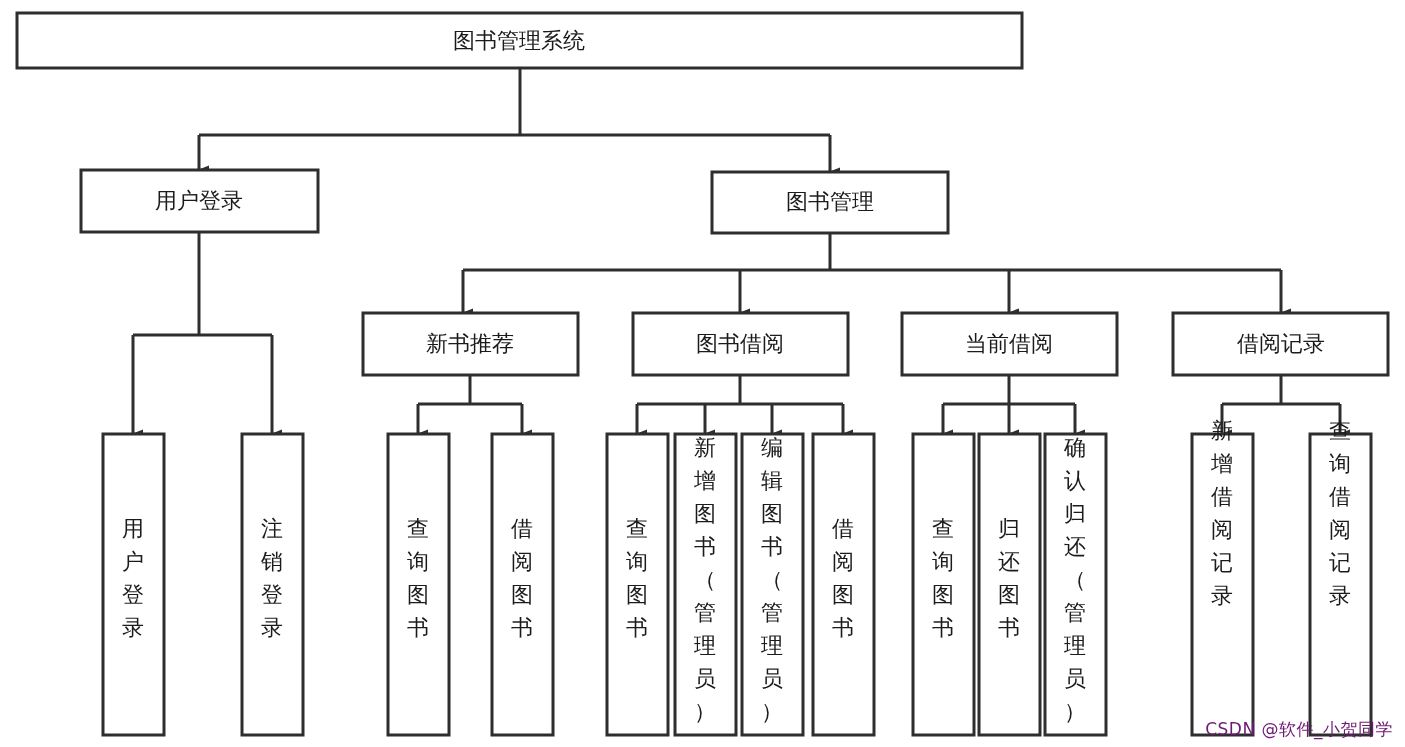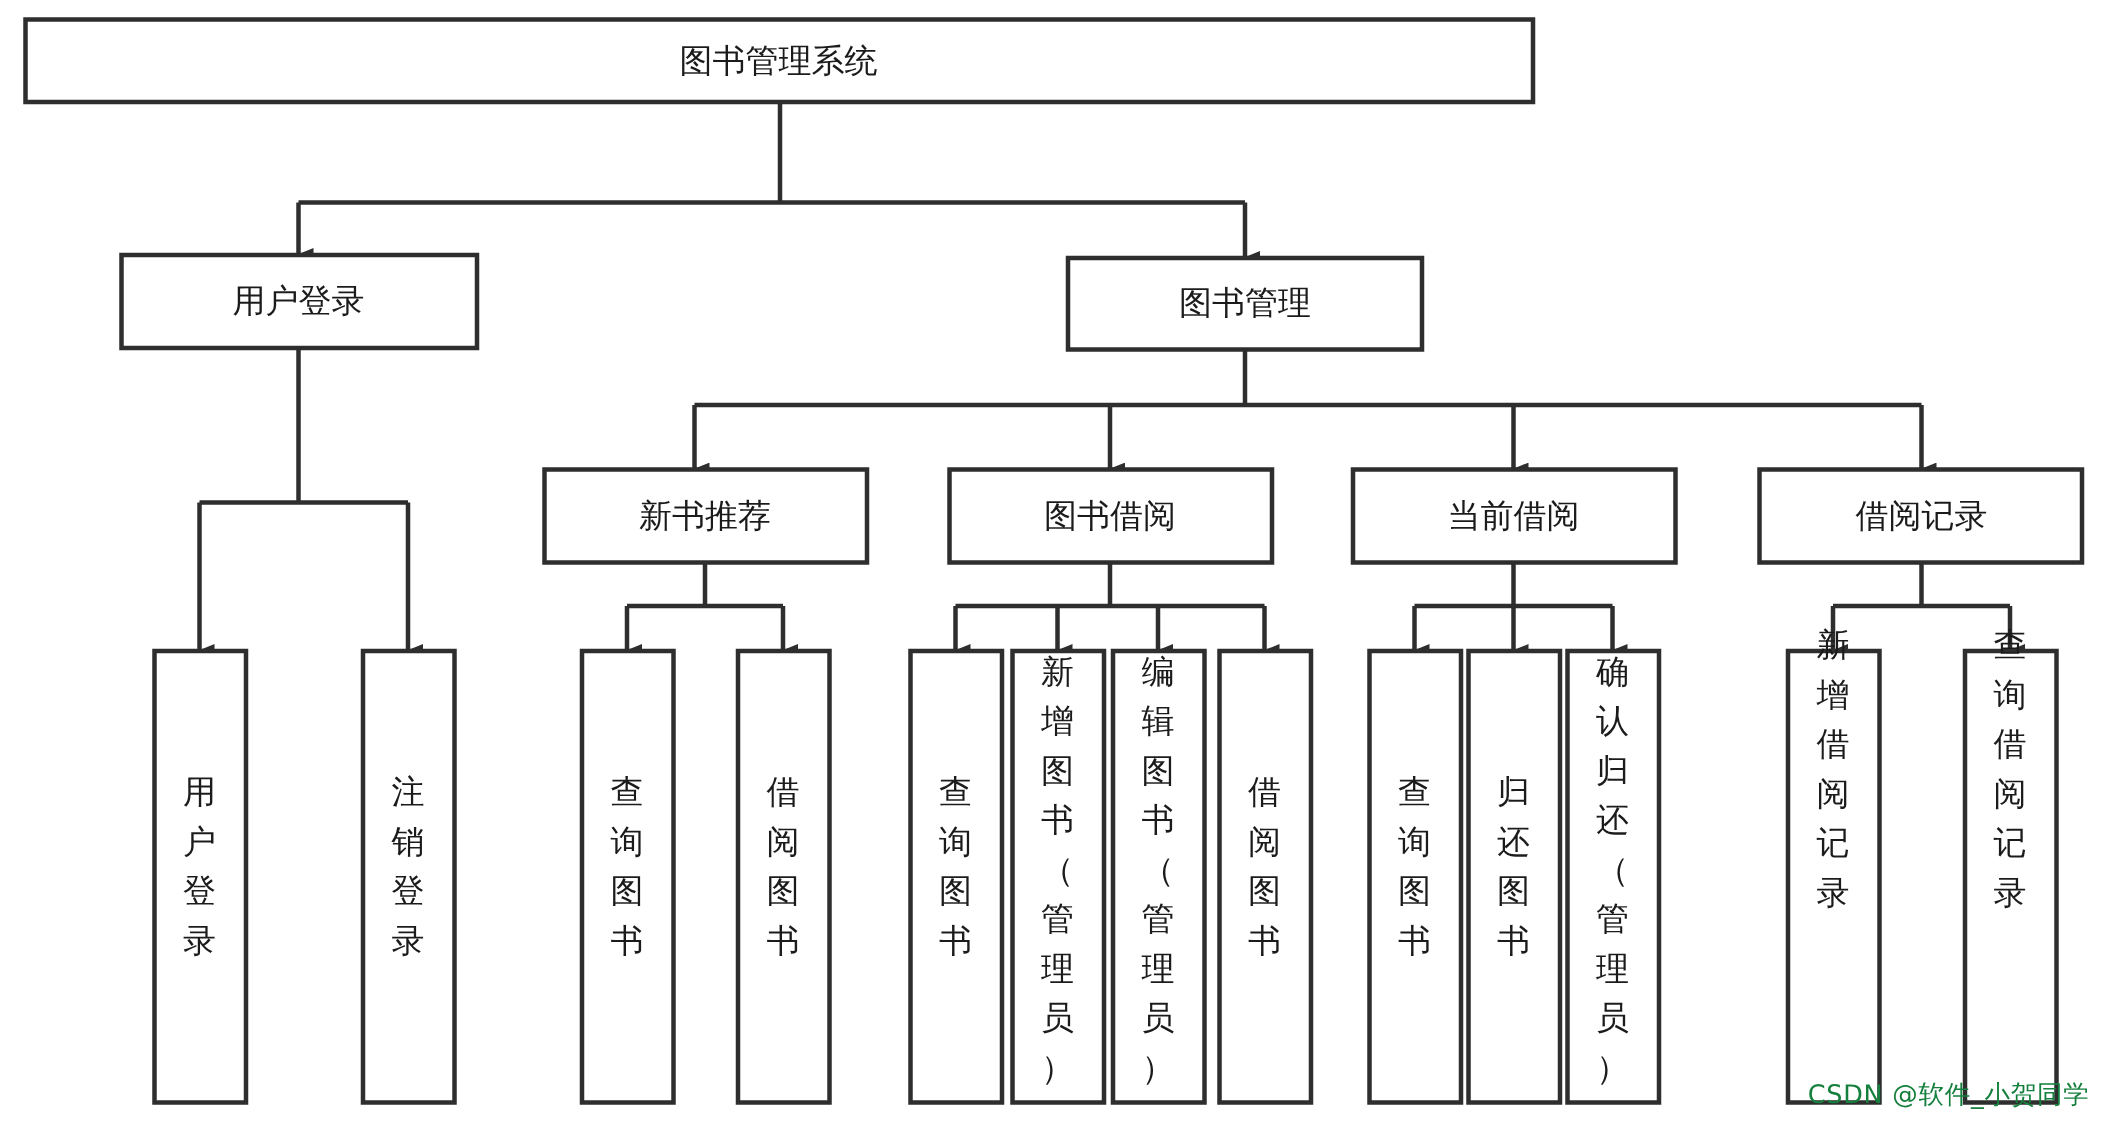--- a/index.html
+++ b/index.html
@@ -50,21 +50,21 @@
     font-family: "DejaVu Sans", "Liberation Sans", sans-serif;
     font-size: 22px;
     text-anchor: middle;
   }
   .watermark {
     position: absolute;
     right: 12px;
     bottom: 6px;
     font-family: "DejaVu Sans", "Liberation Sans", sans-serif;
     font-size: 17px;
-    color: #15803d;
+    color: #701a75;
     letter-spacing: 0.5px;
     white-space: nowrap;
     user-select: none;
   }
 </style>
 </head>
 <body>
 
 <div id="diagram-root">
 

